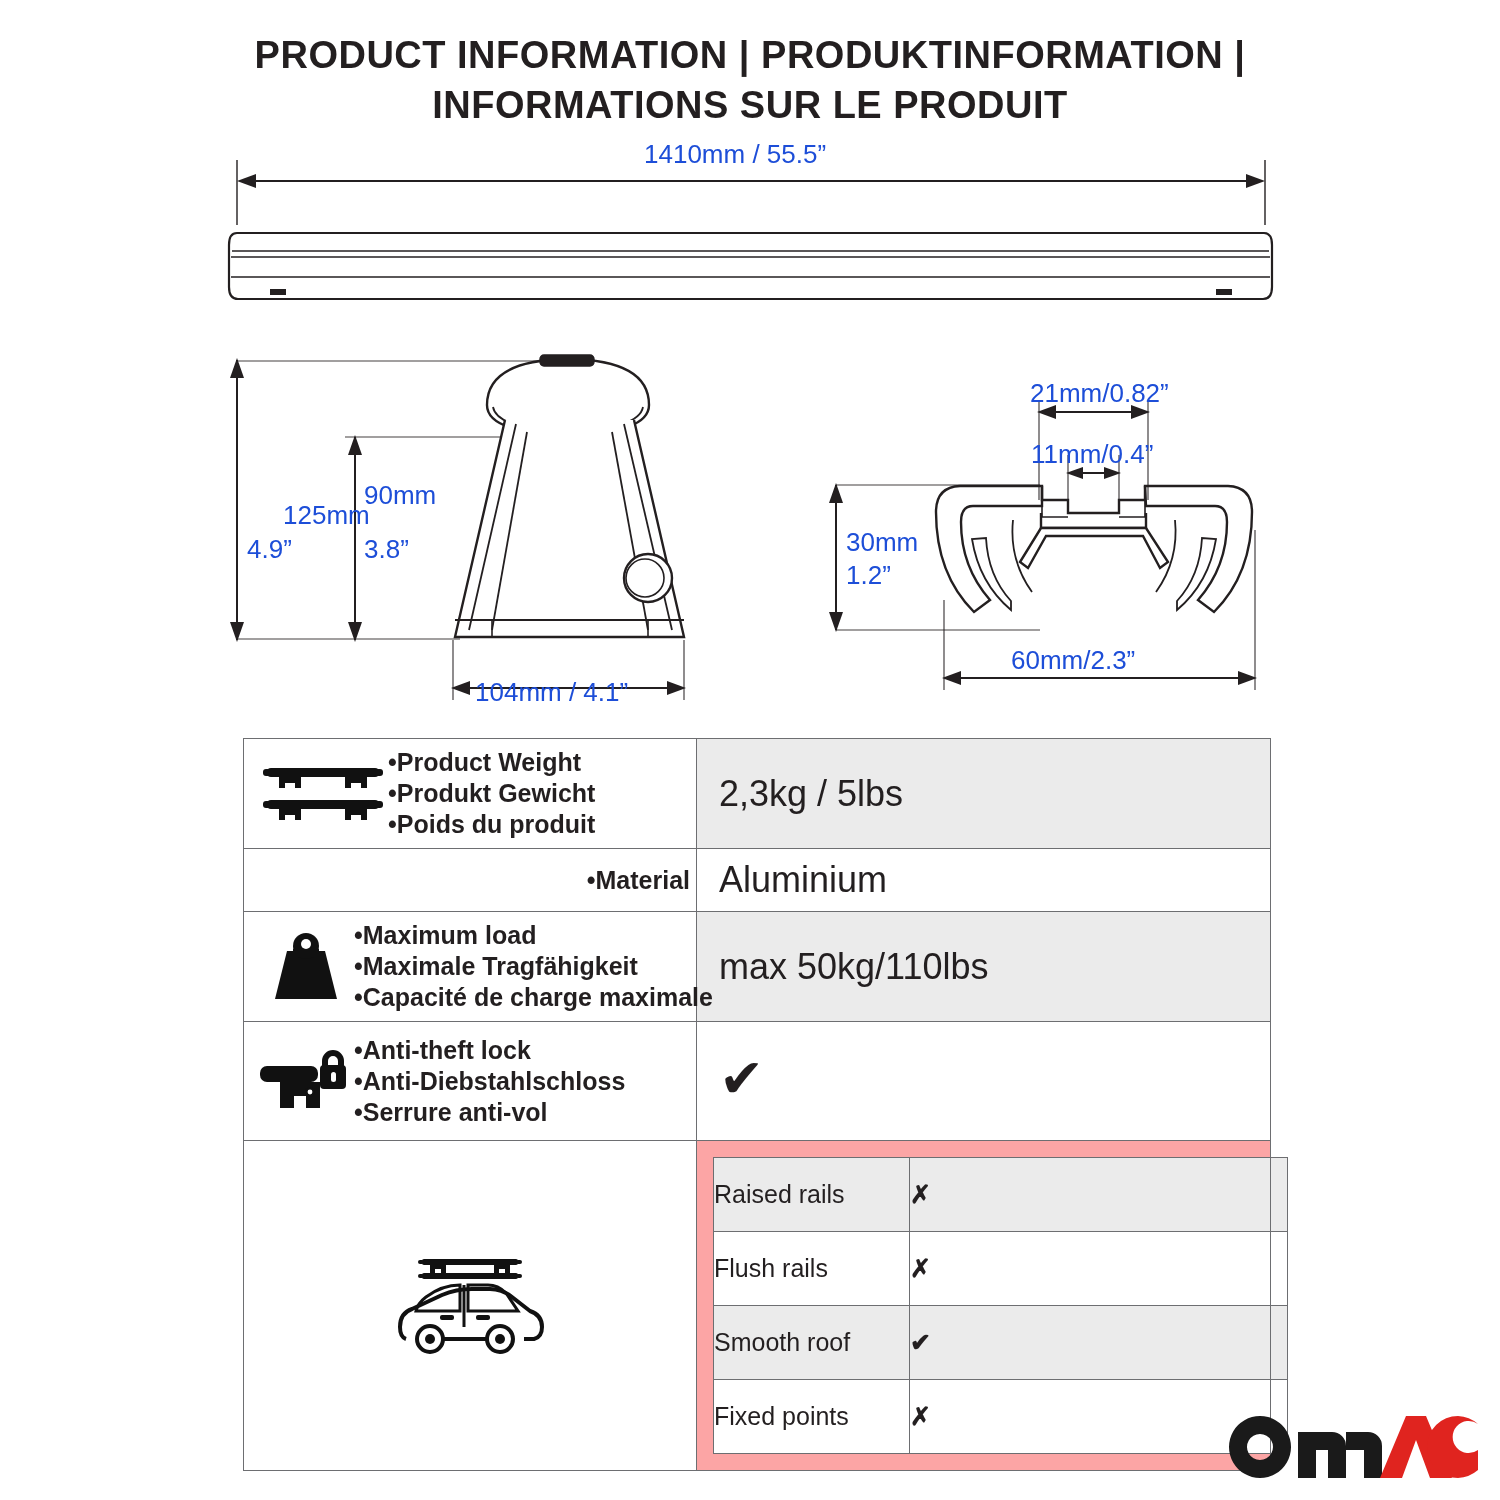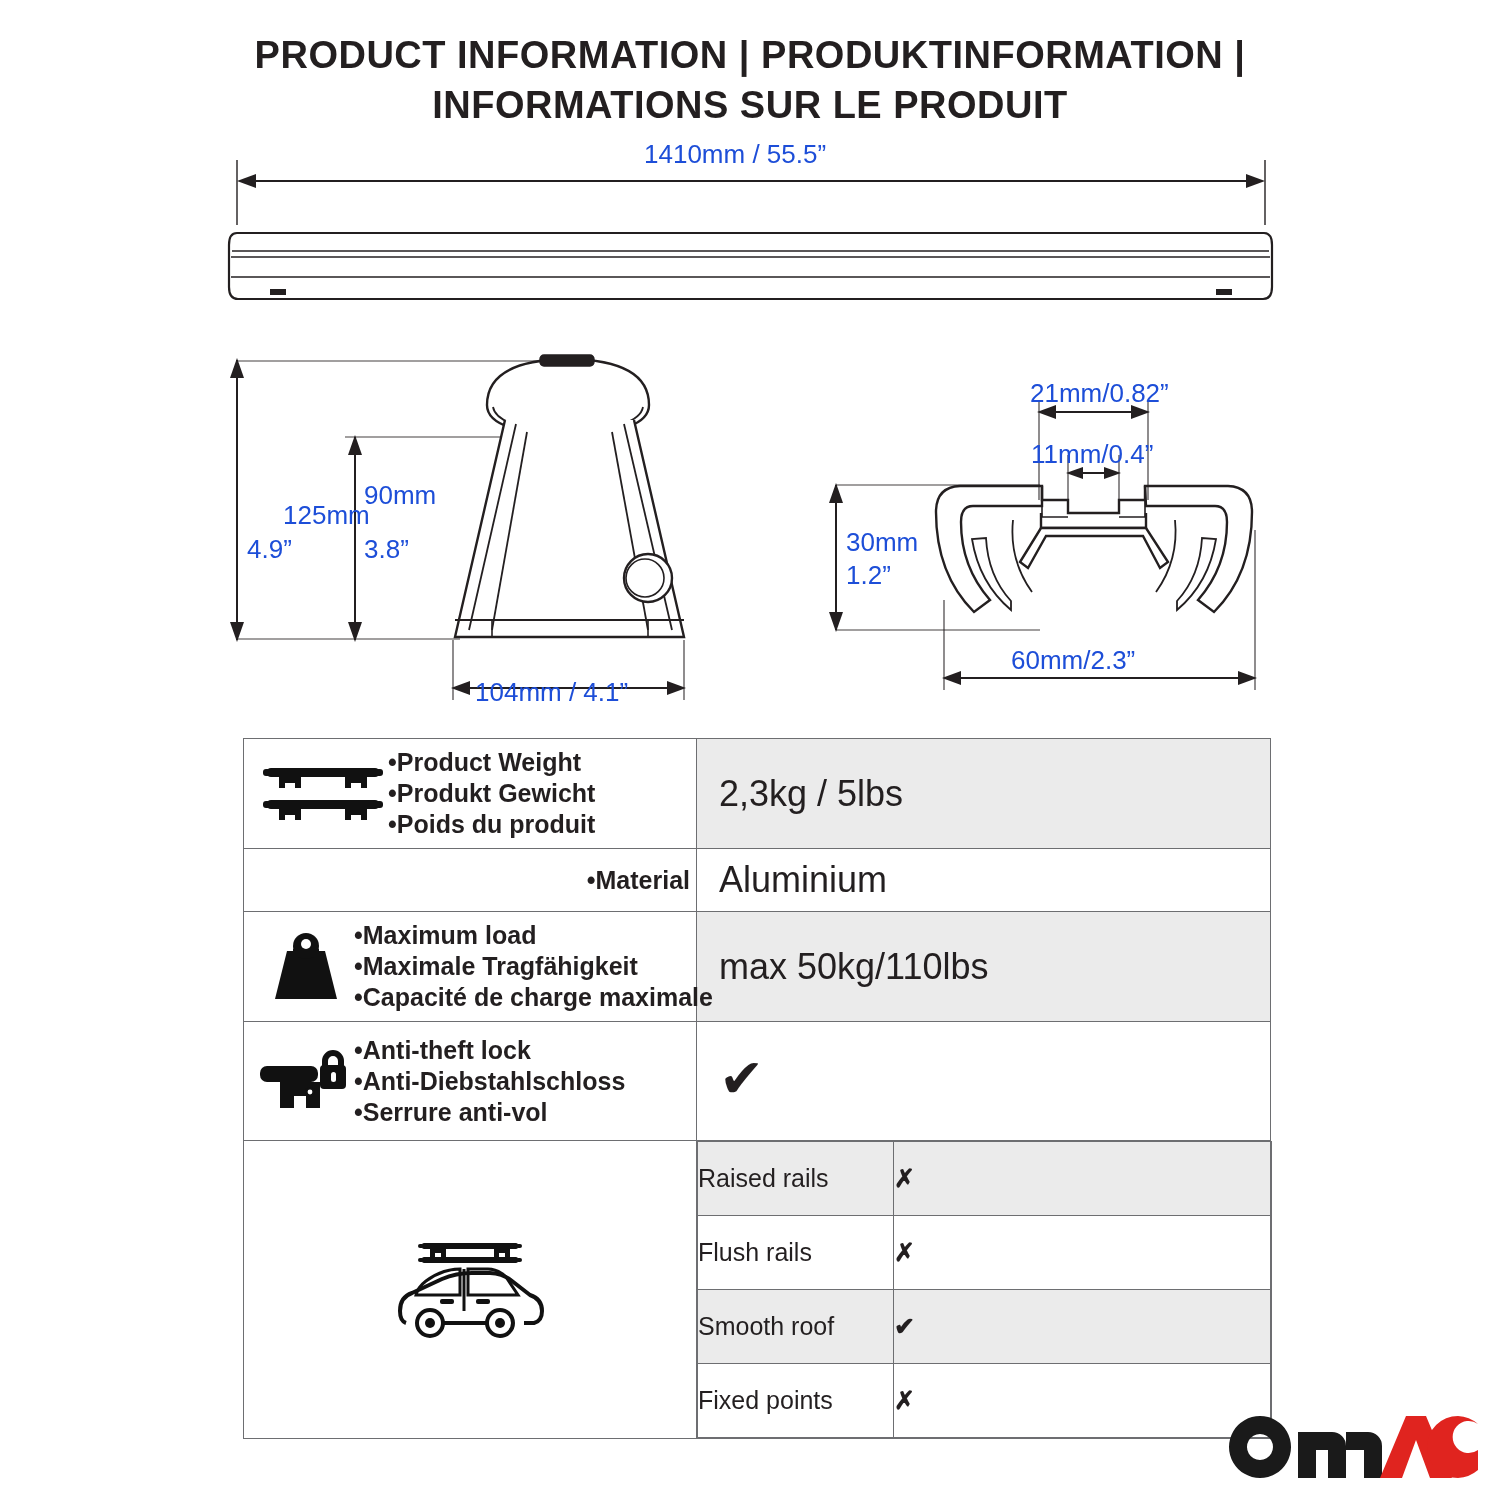--- a/index.html
+++ b/index.html
@@ -464,21 +464,21 @@
               <path d="M78 32 l20 0 q10 0 18 8 l12 18 l-50 0 z"></path>
               <path d="M74 32 l0 42"></path>
             </g>
             <g fill="#111111">
               <rect x="50" y="62" width="14" height="5" rx="2"></rect>
               <rect x="86" y="62" width="14" height="5" rx="2"></rect>
             </g>
           </svg>
         </div>
       </td>
-      <td style="padding:0; background:#fca5a5;">
+      <td style="padding:16px; background:#fca5a5;">
         <table class="sub-table">
           <colgroup>
             <col style="width:196px">
             <col style="width:378px">
           </colgroup>
           <tbody>
             <tr>
               <td class="shaded">Raised rails</td>
               <td class="shaded sym">✗</td>
             </tr>

